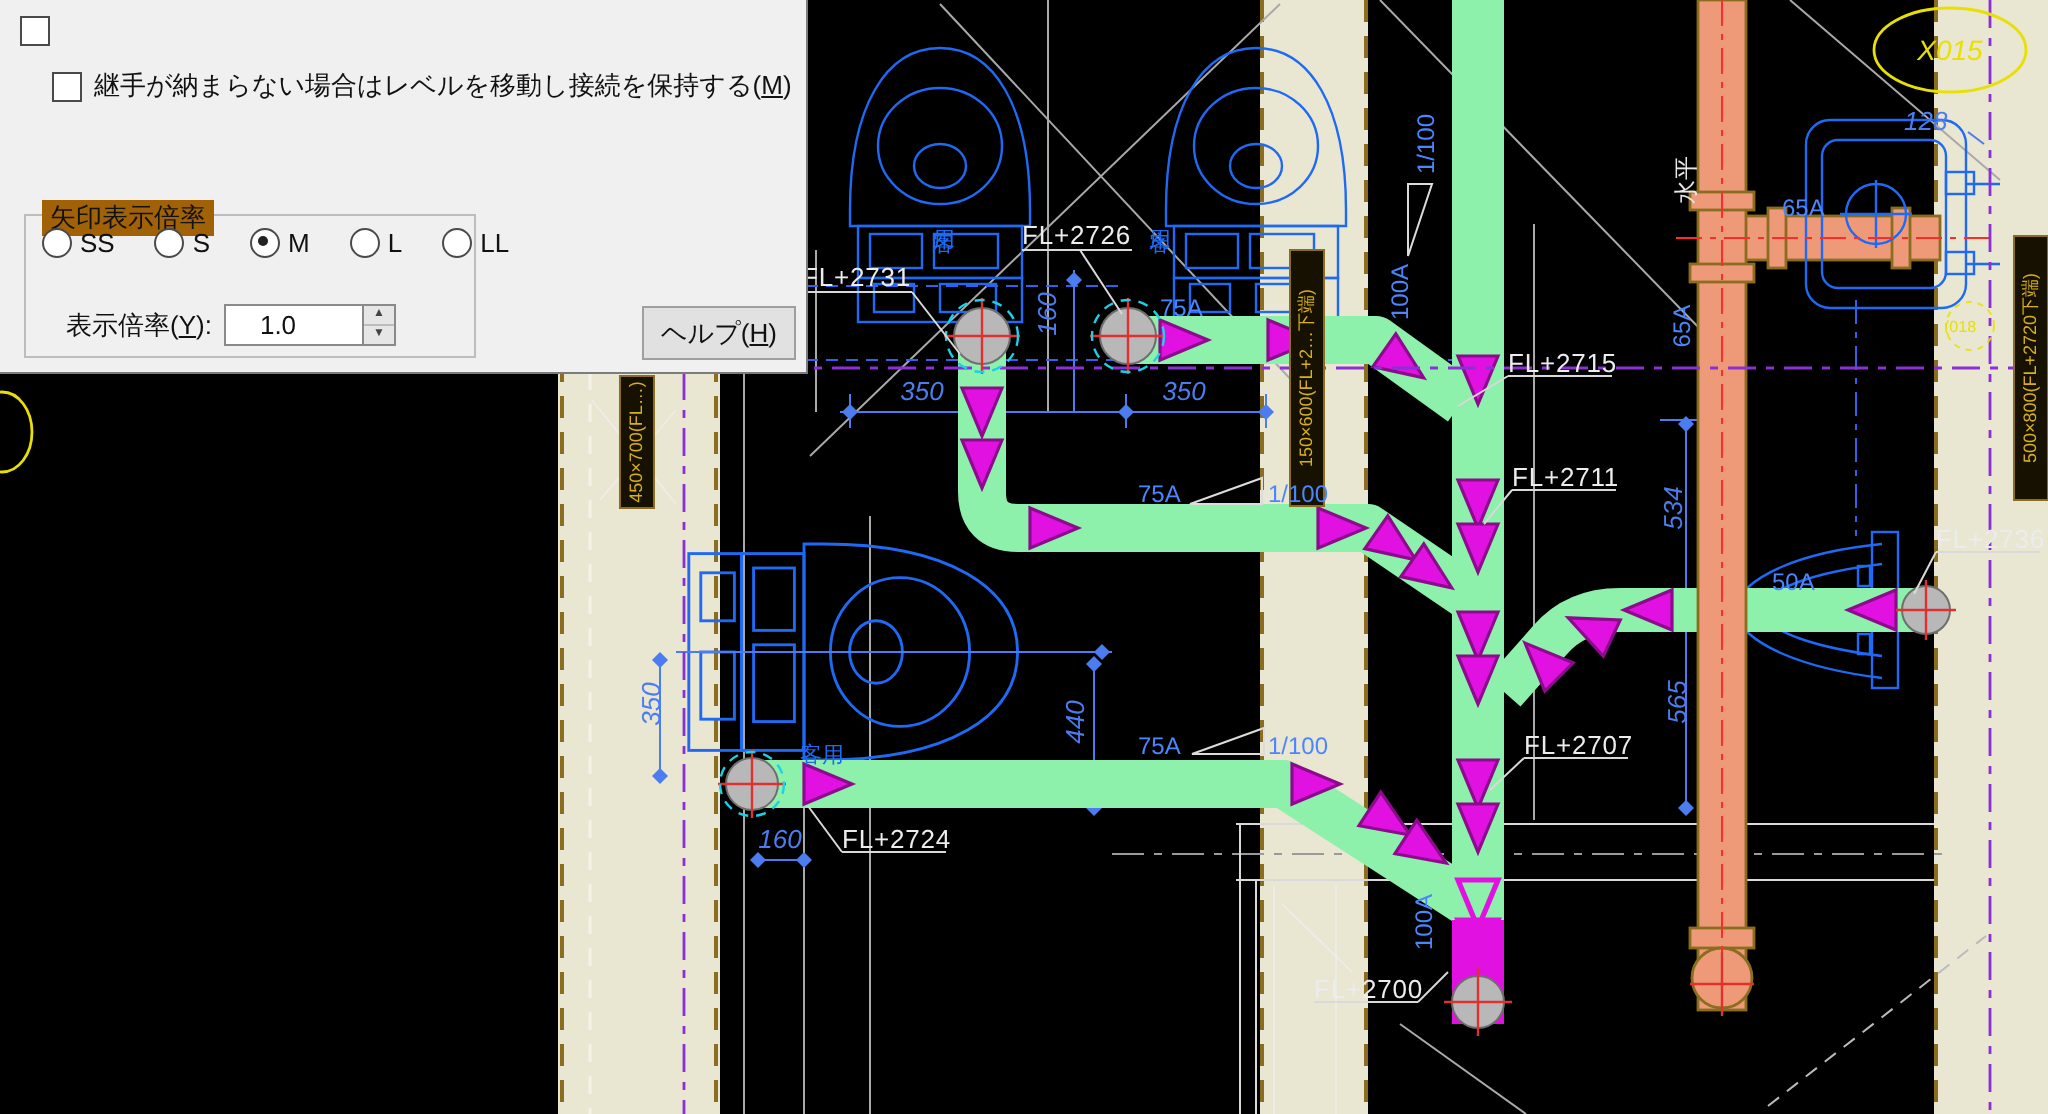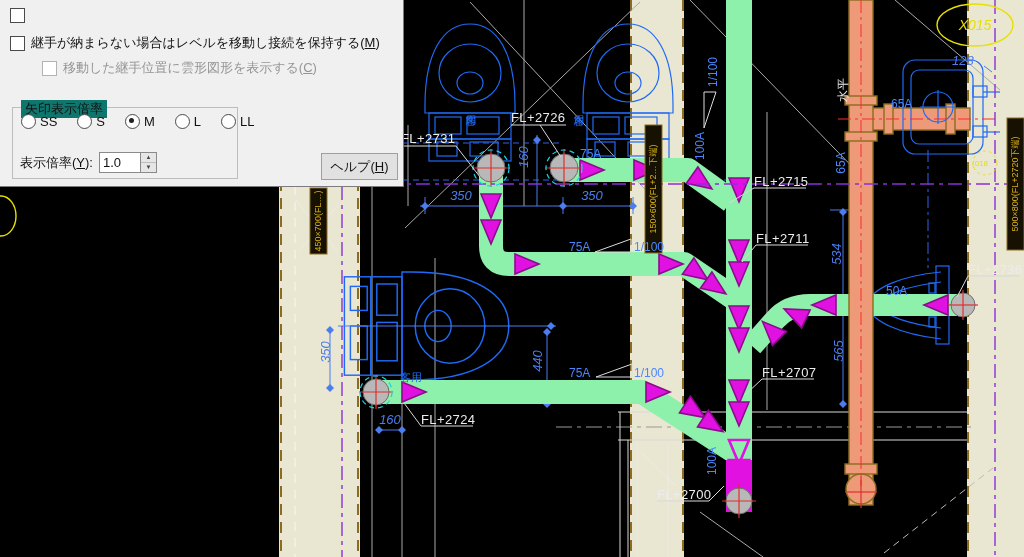--- a/index.html
+++ b/index.html
@@ -48,29 +48,29 @@
   
   .dialog{position:absolute;left:0;top:0;width:403px;height:186px;background:#f0f0f0;
           border-right:1px solid #7c7c7c;border-bottom:1px solid #7c7c7c;
           font-size:13px;color:#111;}
   .dlgrow{position:absolute;display:flex;align-items:center;gap:6px;white-space:nowrap}
   .cb{width:13px;height:13px;background:#fff;border:1px solid #4a4a4a;flex:0 0 auto}
   .cb.dis{border-color:#b2b2b2}
   .dis-label{color:#959595}
   .grp{position:absolute;left:12px;top:107px;width:224px;height:70px;
        border:1px solid #bdbdbd}
-  .grp-title{position:absolute;left:8px;top:-8px;background:#0f766e;padding:0 4px}
+  .grp-title{position:absolute;left:8px;top:-8px;background:#a16207;padding:0 4px}
   .rd{width:13px;height:13px;border:1px solid #4a4a4a;border-radius:50%;background:#fff;
       flex:0 0 auto;position:relative}
   .rd.sel::after{content:"";position:absolute;left:3px;top:3px;width:5px;height:5px;
       border-radius:50%;background:#222}
   .radio-item{display:flex;align-items:center;gap:4px;margin-right:14px}
   .spin{display:flex;align-items:stretch;height:21px}
   .spin input{width:34px;border:1px solid #8a8a8a;border-right:none;font:13px "Liberation Sans",sans-serif;
-      padding:0 3px;background:#fff;color:#111}
+      padding:0 17px;background:#fff;color:#111}
   .spin .btns{display:flex;flex-direction:column;border:1px solid #8a8a8a;width:15px;background:#e6e6e6}
   .spin .btns div{flex:1;font-size:6px;line-height:9px;text-align:center;color:#444;cursor:default}
   .spin .btns div:first-child{border-bottom:1px solid #bdbdbd}
   .helpbtn{position:absolute;left:321px;top:153px;width:75px;height:25px;background:#e1e1e1;
       border:1px solid #9f9f9f;font-size:13px;display:flex;align-items:center;justify-content:center}
   u{text-decoration:underline}
 </style>
 </head>
 <body>
 
@@ -374,29 +374,25 @@
     <ellipse class="yl" cx="1" cy="216" rx="15" ry="20"></ellipse>
   </g>
 </svg>
 
 <div class="dialog">
 
   <div class="dlgrow" style="left:10px;top:8px">
     <span class="cb"></span>
   </div>
 
-  <div class="dlgrow" style="left:10px;top:34px">
+  <div class="dlgrow" style="left:26px;top:34px">
     <span class="cb"></span>
     <span><span>継手が納まらない場合はレベルを移動し接続を保持する(</span><u>M</u><span>)</span></span>
   </div>
 
-  <div class="dlgrow" style="left:42px;top:59px">
-    <span class="cb dis"></span>
-    <span class="dis-label"><span>移動した継手位置に雲形図形を表示する(</span><u>C</u><span>)</span></span>
-  </div>
 
 
   <div class="grp">
     <span class="grp-title">矢印表示倍率</span>
     <div class="dlgrow" style="left:8px;top:6px">
       <span class="radio-item">
             <span class="rd"></span>
             <span>SS</span>
           </span>
       <span class="radio-item">
@@ -409,21 +405,21 @@
           </span>
       <span class="radio-item">
             <span class="rd"></span>
             <span>L</span>
           </span>
       <span class="radio-item" style="margin-right:16px">
             <span class="rd"></span>
             <span>LL</span>
           </span>
     </div>
-    <div class="dlgrow" style="left:7px;top:44px">
+    <div class="dlgrow" style="left:20px;top:44px">
       <span><span>表示倍率(</span><u>Y</u><span>):</span></span>
       <span class="spin">
         <input value="1.0" style="">
         <span class="btns">
           <div>▲</div>
           <div>▼</div>
         </span>
       </span>
     </div>
   </div>

